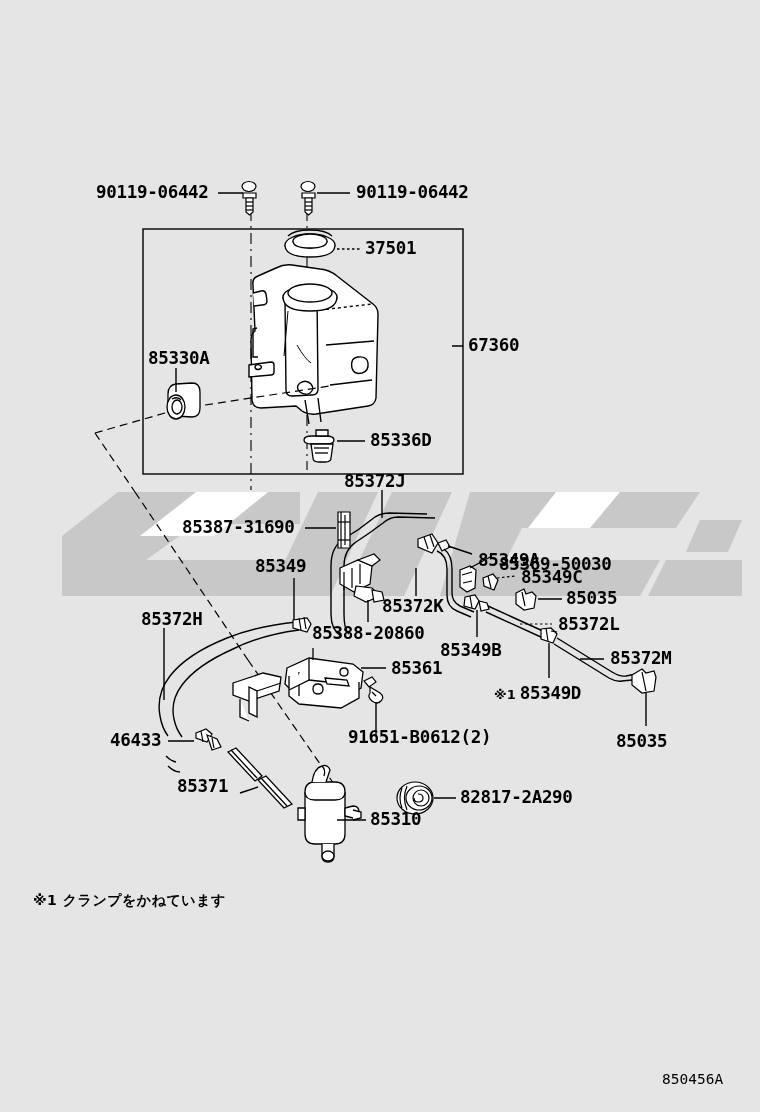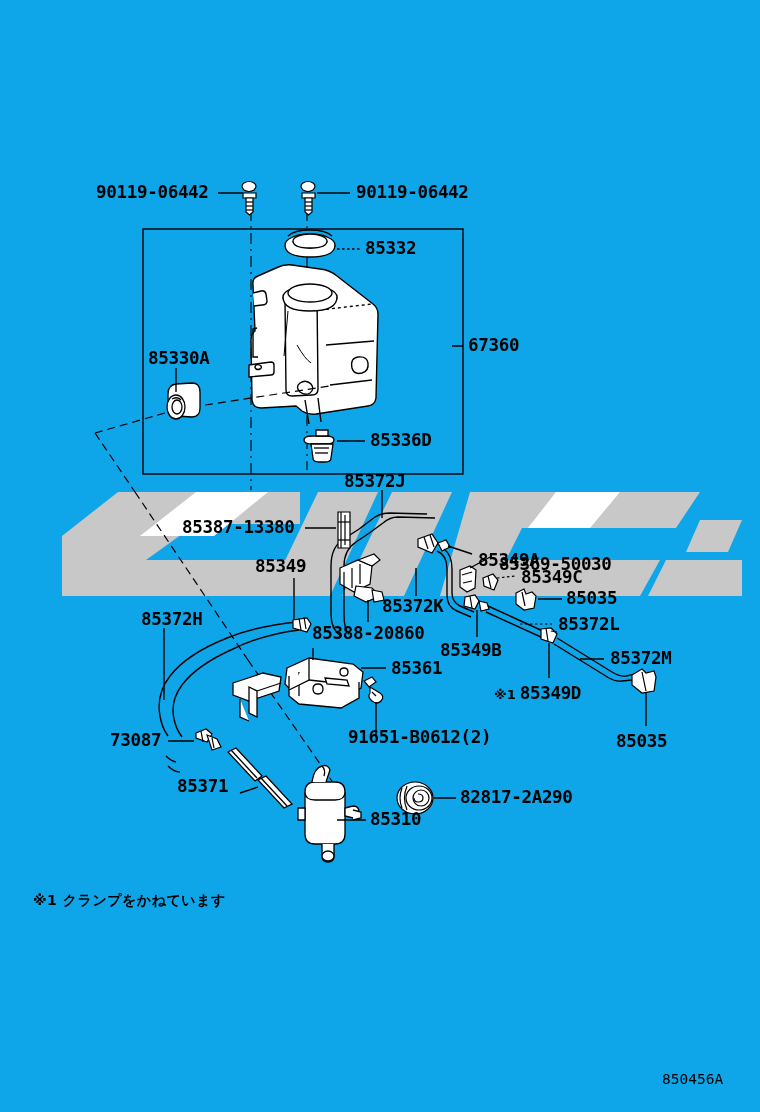--- a/index.html
+++ b/index.html
@@ -5,21 +5,21 @@
 <style>
   html, body {
     margin: 0;
     padding: 0;
     background: #ffffff;
   }
   #page {
     position: relative;
     width: 760px;
     height: 1112px;
-    background: #0ea5e9;
+    background: #e5e5e5;
     overflow: hidden;
     font-family: "DejaVu Sans Mono", monospace;
   }
   #diagram-svg {
     position: absolute;
     left: 0;
     top: 0;
     width: 760px;
     height: 1112px;
   }
@@ -387,31 +387,31 @@
       <path d="M418 794 q5 0 5 4 q0 4 -5 4 q-4 0 -4 -4" fill="none"></path>
     </g>
     <line x1="434" y1="798" x2="456" y2="798" stroke="#000" stroke-width="1.5"></line>
 
   </svg>
 
   <div class="lbl" style="left:96px; top:193px; transform:translateY(-50%);">90119-06442</div>
 
   <div class="lbl" style="left:356px; top:193px; transform:translateY(-50%);">90119-06442</div>
 
-  <div class="lbl" style="left:365px; top:249px; transform:translateY(-50%);">85332</div>
+  <div class="lbl" style="left:365px; top:249px; transform:translateY(-50%);">37501</div>
 
   <div class="lbl" style="left:468px; top:346px; transform:translateY(-50%);">67360</div>
 
   <div class="lbl" style="left:148px; top:359px; transform:translateY(-50%);">85330A</div>
 
   <div class="lbl" style="left:370px; top:441px; transform:translateY(-50%);">85336D</div>
 
   <div class="lbl" style="left:344px; top:482px; transform:translateY(-50%);">85372J</div>
 
-  <div class="lbl" style="left:182px; top:528px; transform:translateY(-50%);">85387-13380</div>
+  <div class="lbl" style="left:182px; top:528px; transform:translateY(-50%);">85387-31690</div>
 
   <div class="lbl" style="left:478px; top:561px; transform:translateY(-50%);">85349A</div>
 
   <div class="lbl" style="left:499px; top:556px;">85369-50030</div>
 
   <div class="lbl" style="left:255px; top:567px; transform:translateY(-50%);">85349</div>
 
   <div class="lbl" style="left:521px; top:578px; transform:translateY(-50%);">85349C</div>
 
   <div class="lbl" style="left:566px; top:599px; transform:translateY(-50%);">85035</div>
@@ -431,21 +431,21 @@
   <div class="lbl" style="left:391px; top:669px; transform:translateY(-50%);">85361</div>
 
   <div style="position:absolute; left:494px; top:693px; transform:translateY(-50%); white-space:nowrap;">
     <span class="note-mark">※1</span><span class="lbl" style="position:static; margin-left:4px;">85349D</span>
   </div>
 
   <div class="lbl" style="left:315px; top:738px; transform:translateY(-50%);margin-left:33px;">91651-B0612(2)</div>
 
   <div class="lbl" style="left:616px; top:742px; transform:translateY(-50%);">85035</div>
 
-  <div class="lbl" style="left:110px; top:741px; transform:translateY(-50%);">73087</div>
+  <div class="lbl" style="left:110px; top:741px; transform:translateY(-50%);">46433</div>
 
   <div class="lbl" style="left:460px; top:798px; transform:translateY(-50%);">82817-2A290</div>
 
   <div class="lbl" style="left:177px; top:787px; transform:translateY(-50%);">85371</div>
 
   <div class="lbl" style="left:370px; top:820px; transform:translateY(-50%);">85310</div>
 
   <div class="footnote">※1 クランプをかねています</div>
 
   <div class="diagcode">850456A</div>

